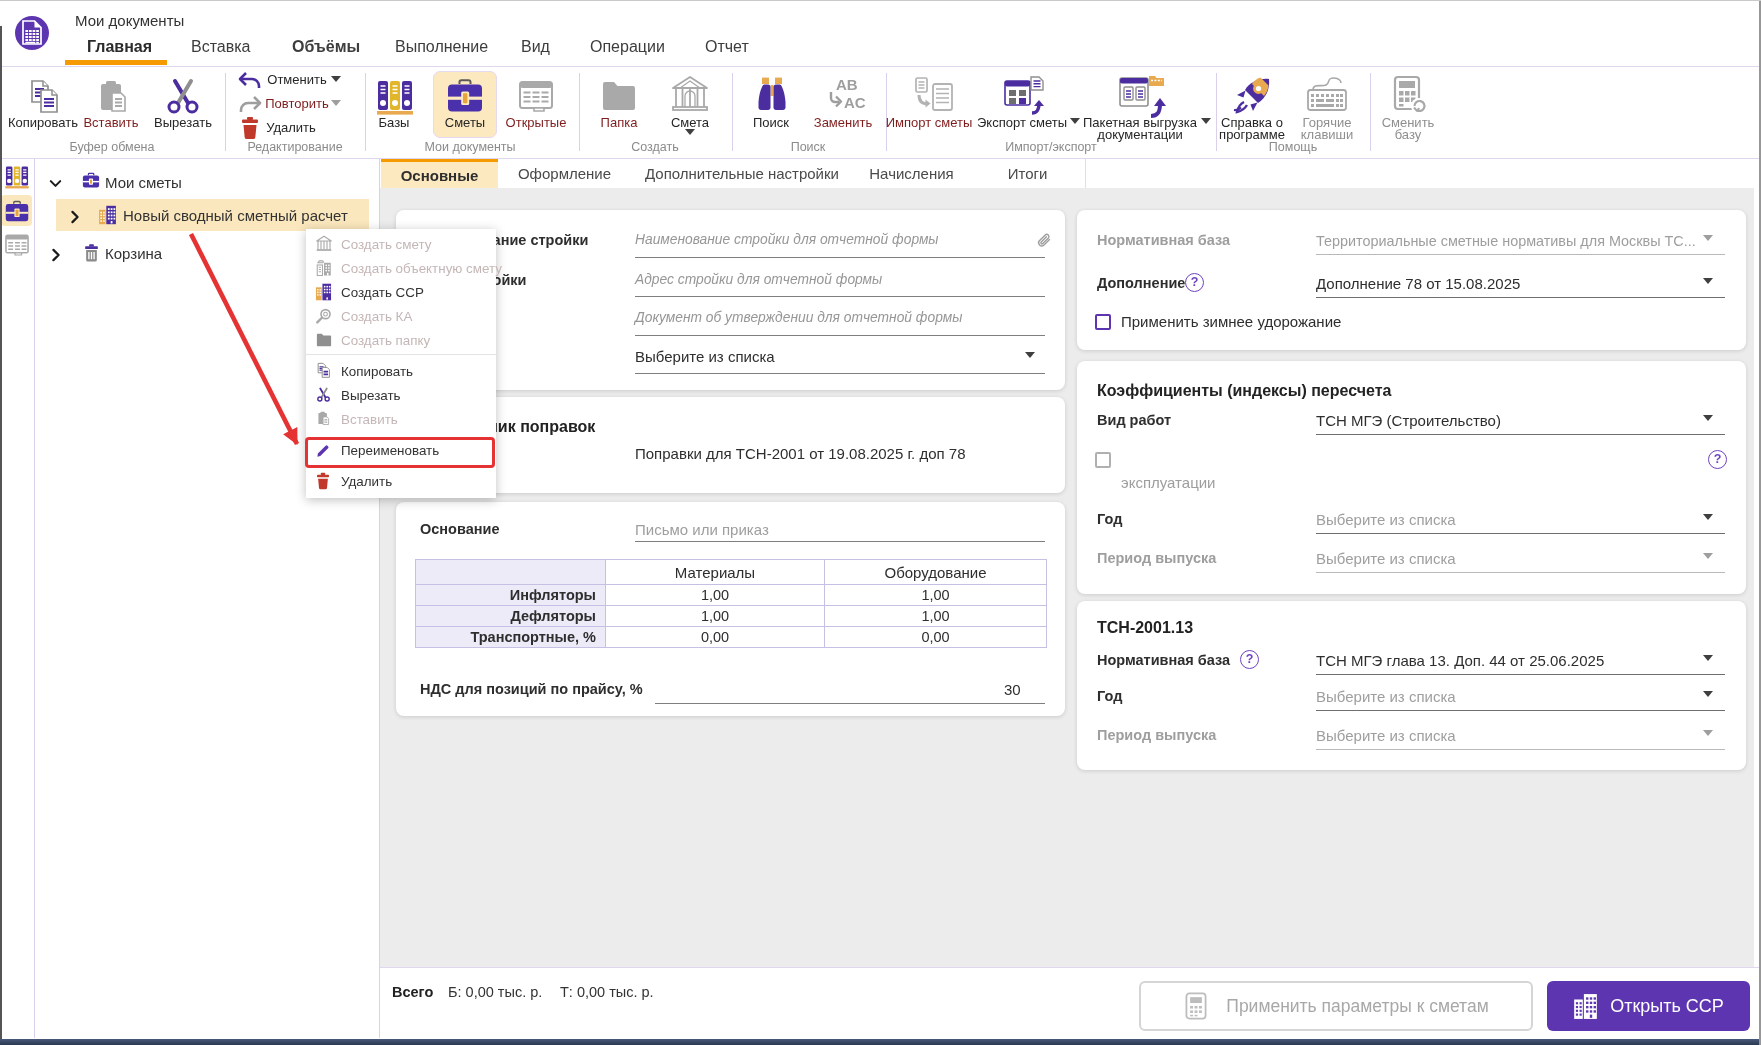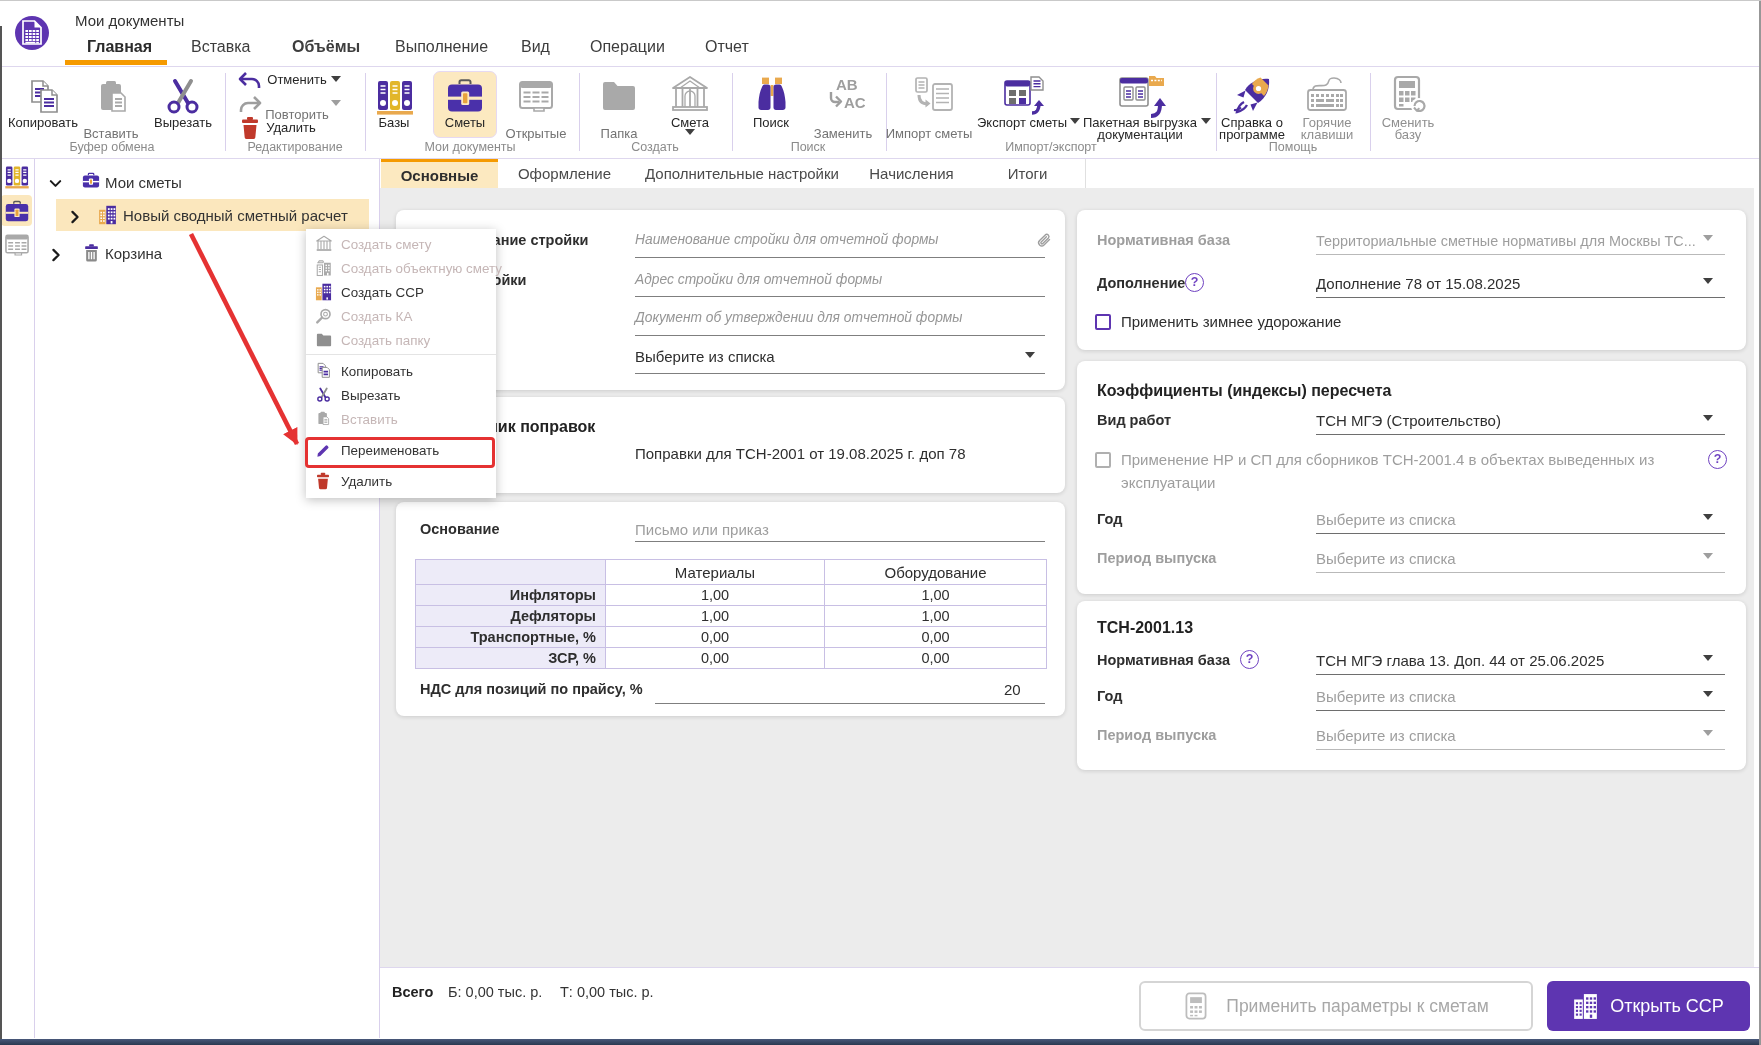--- a/index.html
+++ b/index.html
@@ -10,21 +10,21 @@
 #header{position:absolute;left:0;top:0;width:1761px;height:66px;background:#fff;border-bottom:1px solid #ded7ee;}
 #logo{position:absolute;left:15px;top:16px;width:34px;height:34px;border-radius:50%;background:#5e35b1;}
 #title{position:absolute;left:75px;top:12px;font-size:15px;color:#333;}
 .ttab{position:absolute;top:38px;font-size:16px;color:#3d3d3d;}
 #uline{position:absolute;left:65px;top:60px;width:102px;height:5px;background:#f59a00;}
 
 #ribbon{position:absolute;left:0;top:67px;width:1761px;height:91px;background:#fff;border-bottom:1px solid #ded7ee;}
 .vsep{position:absolute;top:6px;height:78px;width:1px;background:#d9d0ec;}
 .gcap{position:absolute;top:80px;transform:translate(-50%,-50%);font-size:12.5px;color:#8b8b8b;white-space:nowrap;}
 .rlbl{position:absolute;transform:translate(-50%,-50%);font-size:13px;color:#262626;white-space:nowrap;}
-.rlbl.dis{color:#737373;margin-top:11px;}
+.rlbl.dis{color:#7f1d1d;}
 .rlbl.gr{color:#8f8f8f;}
 
 #strip{position:absolute;left:0;top:159px;width:34px;height:879px;background:#fff;border-right:1px solid #d9d0ec;}
 
 #tree{position:absolute;left:35px;top:159px;width:344px;height:879px;background:#fff;border-right:1px solid #d9d0ec;}
 .trow{position:absolute;font-size:15px;color:#333;white-space:nowrap;}
 #selrow{position:absolute;left:21px;top:40px;width:313px;height:32px;background:#fbe7bd;}
 
 #main{position:absolute;left:380px;top:159px;width:1381px;height:879px;background:#ececec;}
 .mtab{position:absolute;top:0px;height:29px;background:#fff;border-right:1px solid #e0e0e0;font-size:15px;color:#4a4a4a;display:flex;align-items:center;justify-content:center;}
@@ -493,29 +493,24 @@
       <tr>
               <td class="c1">Дефляторы</td>
               <td class="c2">1,00</td>
               <td class="c3">1,00</td>
             </tr>
       <tr>
               <td class="c1">Транспортные, %</td>
               <td class="c2">0,00</td>
               <td class="c3">0,00</td>
             </tr>
-      <tr>
-              <td class="c1">ЗСР, %</td>
-              <td class="c2">0,00</td>
-              <td class="c3">0,00</td>
-            </tr>
     </tbody>
         </table>
     <div class="flabel" style="left:24px;top:179px;">НДС для позиций по прайсу, %</div>
-    <div class="fval" style="left:608px;top:179px;">20</div>
+    <div class="fval" style="left:608px;top:179px;">30</div>
     <div class="uline" style="left:259px;top:201px;width:390px;"></div>
   </div>
 
   <div class="card" id="card4" style="left:697px;top:51px;width:669px;height:140px;">
     <div class="flabel dis" style="left:20px;top:22px;">Нормативная база</div>
     <div class="fval ph" style="left:239px;top:23px;font-size:14.4px;">Территориальные сметные нормативы для Москвы ТС...</div>
     <div class="uline gr" style="left:239px;top:44px;width:409px;"></div>
     <div class="caret gr" style="left:626px;top:25px;"></div>
     <div class="flabel" style="left:20px;top:65px;">Дополнение</div>
     <div class="qm" style="left:108px;top:63px;"></div>
@@ -525,21 +520,20 @@
     <div class="cbx" style="left:18px;top:104px;"></div>
     <div class="fval" style="left:44px;top:103px;">Применить зимнее удорожание</div>
   </div>
   <div class="card" id="card5" style="left:697px;top:202px;width:669px;height:233px;">
     <div class="ctitle" style="left:20px;top:21px;">Коэффициенты (индексы) пересчета</div>
     <div class="flabel" style="left:20px;top:51px;">Вид работ</div>
     <div class="fval" style="left:239px;top:51px;">ТСН МГЭ (Строительство)</div>
     <div class="uline dk" style="left:239px;top:73px;width:409px;"></div>
     <div class="caret" style="left:626px;top:54px;"></div>
     <div class="cbx gr" style="left:18px;top:91px;"></div>
-    <div class="fval ph" style="left:44px;top:90px;">Применение НР и СП для сборников ТСН-2001.4 в объектах выведенных из</div>
     <div class="fval ph" style="left:44px;top:113px;">эксплуатации</div>
     <div class="qm" style="left:631px;top:89px;"></div>
     <div class="flabel" style="left:20px;top:150px;">Год</div>
     <div class="fval ph" style="left:239px;top:150px;">Выберите из списка</div>
     <div class="uline dk" style="left:239px;top:172px;width:409px;"></div>
     <div class="caret" style="left:626px;top:153px;"></div>
     <div class="flabel dis" style="left:20px;top:189px;">Период выпуска</div>
     <div class="fval ph" style="left:239px;top:189px;">Выберите из списка</div>
     <div class="uline gr" style="left:239px;top:211px;width:409px;"></div>
     <div class="caret gr" style="left:626px;top:192px;"></div>

